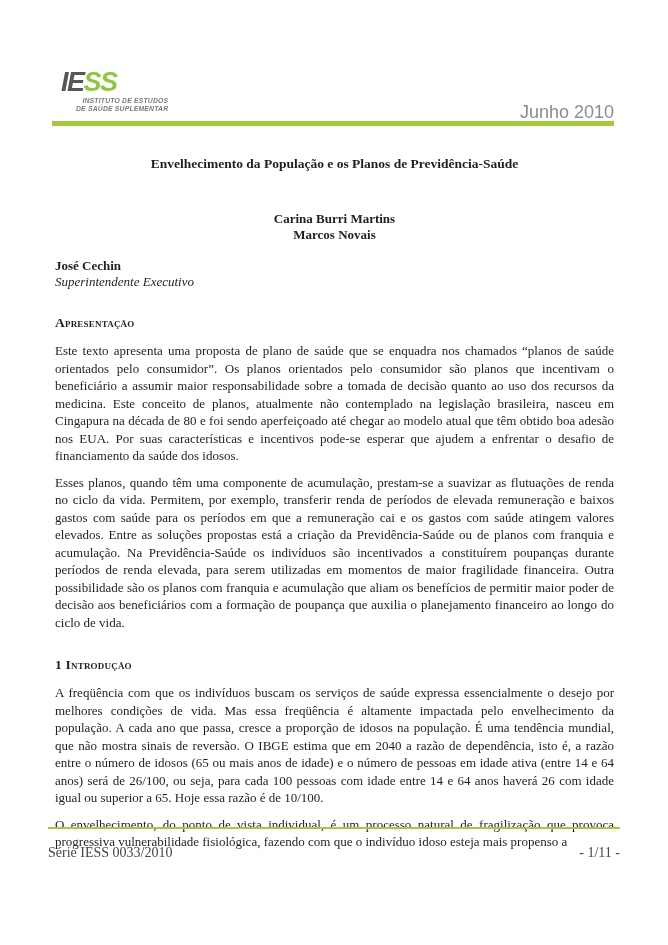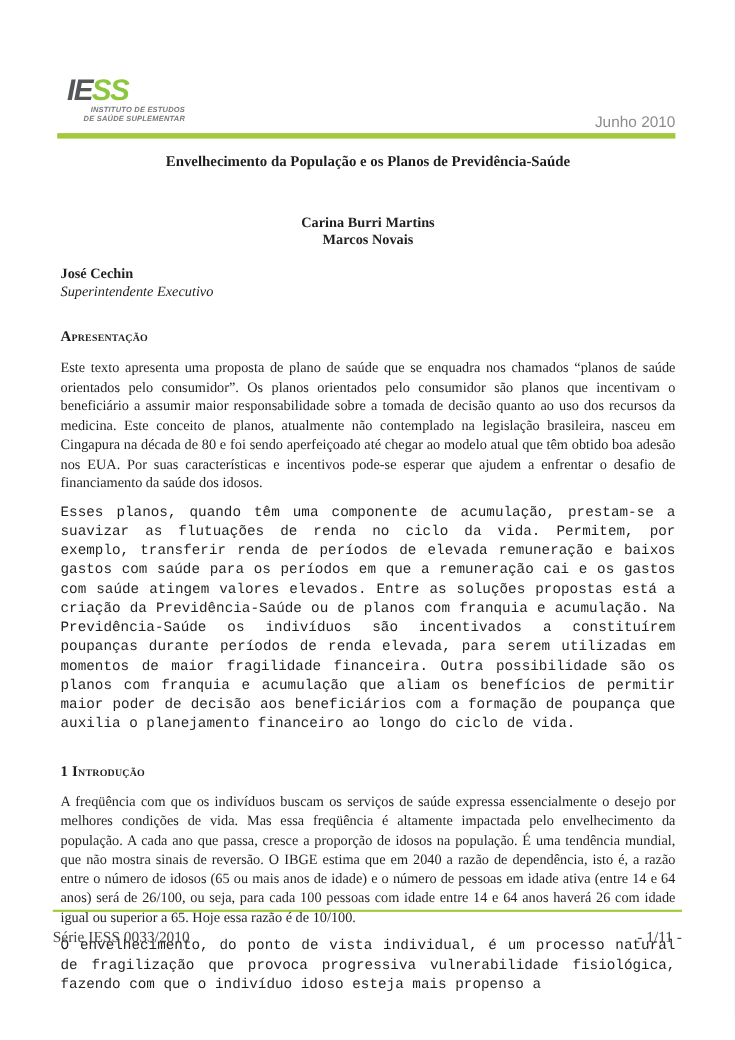--- a/index.html
+++ b/index.html
@@ -24,46 +24,46 @@
     font-family:"Liberation Sans", sans-serif;
     font-style:italic;font-weight:700;
     font-size:6.8px;line-height:8px;
     color:#77787B;letter-spacing:.2px;
     display:inline-block;text-align:right;
     margin-left:15px;margin-top:2px;
   }
   .issue-date{
     position:absolute;top:102px;right:54px;
     font-family:"Liberation Sans", sans-serif;
-    font-size:14px;color:#8A8C8E;
+    font-size:18px;color:#8A8C8E;
   }
   .header-rule{
     position:absolute;top:121px;left:52px;
     width:562px;height:5px;background:#A4C93C;
   }
   
   .content{
-    position:absolute;top:138px;left:55px;width:559px;
+    position:absolute;top:155px;left:55px;width:559px;
     font-size:13px;line-height:17.5px;
   }
   .title{
     margin:0;text-align:center;
     font-size:13.5px;font-weight:bold;line-height:18px;
   }
   .authors{margin-top:38px;text-align:center;font-weight:bold;line-height:15.5px;}
   .byline{margin-top:3px;line-height:15.5px;}
   .byline-name{font-weight:bold;margin-top:16px;}
   .byline-role{font-style:italic;}
   .section-heading{
     margin:26px 0 0 0;
     font-size:13.5px;font-weight:bold;line-height:16px;
     font-variant:small-caps;letter-spacing:.2px;
   }
   .para{margin:11px 0 0 0;text-align:justify;}
-  .para + .para{margin-top:9px;font-family:Liberation Mono, monospace;}
+  .para + .para{margin-top:9px;}
   
   .footer{position:absolute;top:827px;left:48px;width:572px;}
   .footer-rule{height:2px;background:#A4C93C;}
   .footer-row{
     display:flex;justify-content:space-between;
     margin-top:17px;
     font-size:14px;color:#454545;line-height:14px;
   }
 </style>
 </head>

